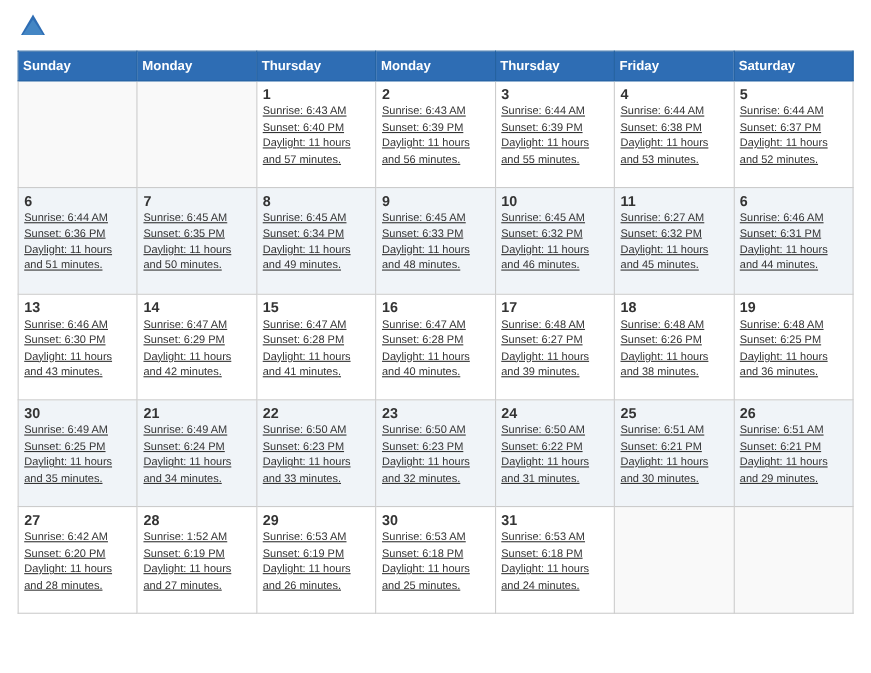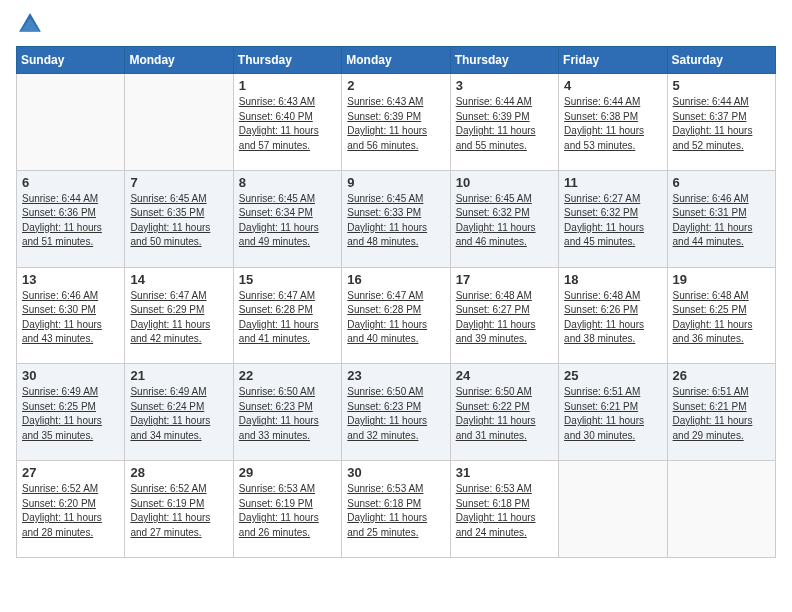--- a/index.html
+++ b/index.html
@@ -298,27 +298,27 @@
           <td>
             <span class="day-num">26</span>
             <div class="day-info">Sunrise: 6:51 AM
 Sunset: 6:21 PM
 Daylight: 11 hours and 29 minutes.</div>
           </td>
         </tr>
         <tr class="row-white">
           <td>
             <span class="day-num">27</span>
-            <div class="day-info">Sunrise: 6:52 AM
+            <div class="day-info">Sunrise: 6:42 AM
 Sunset: 6:20 PM
 Daylight: 11 hours and 28 minutes.</div>
           </td>
           <td>
             <span class="day-num">28</span>
-            <div class="day-info">Sunrise: 6:52 AM
+            <div class="day-info">Sunrise: 1:52 AM
 Sunset: 6:19 PM
 Daylight: 11 hours and 27 minutes.</div>
           </td>
           <td>
             <span class="day-num">29</span>
             <div class="day-info">Sunrise: 6:53 AM
 Sunset: 6:19 PM
 Daylight: 11 hours and 26 minutes.</div>
           </td>
           <td>

